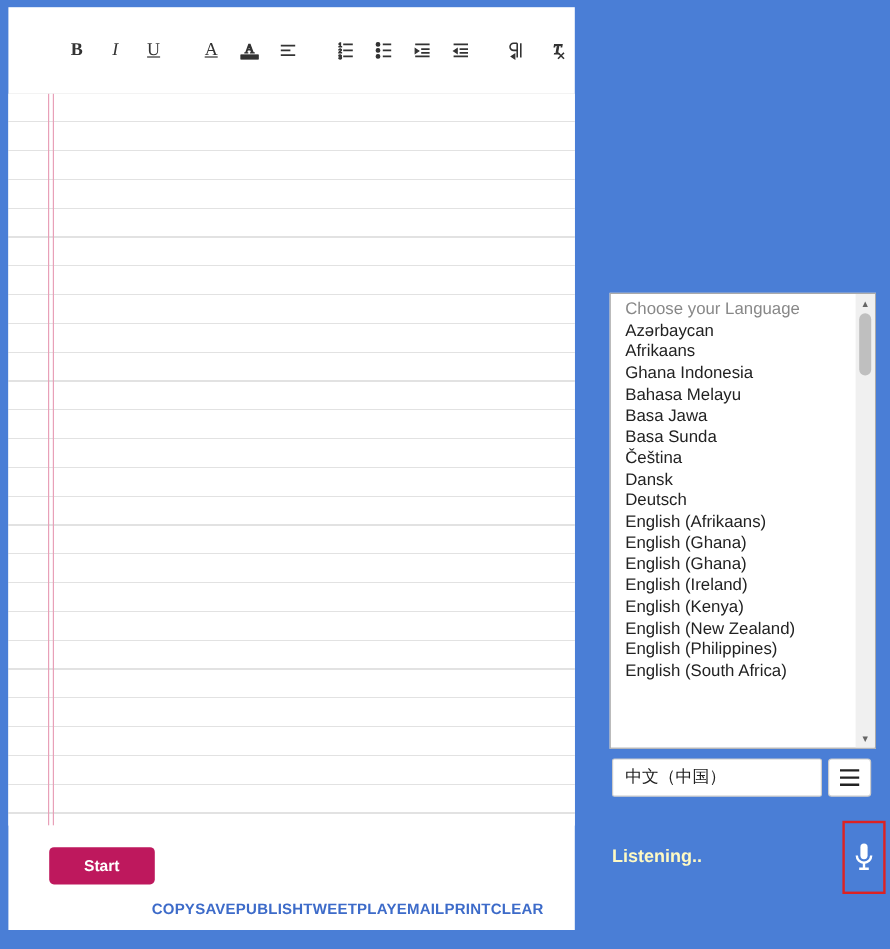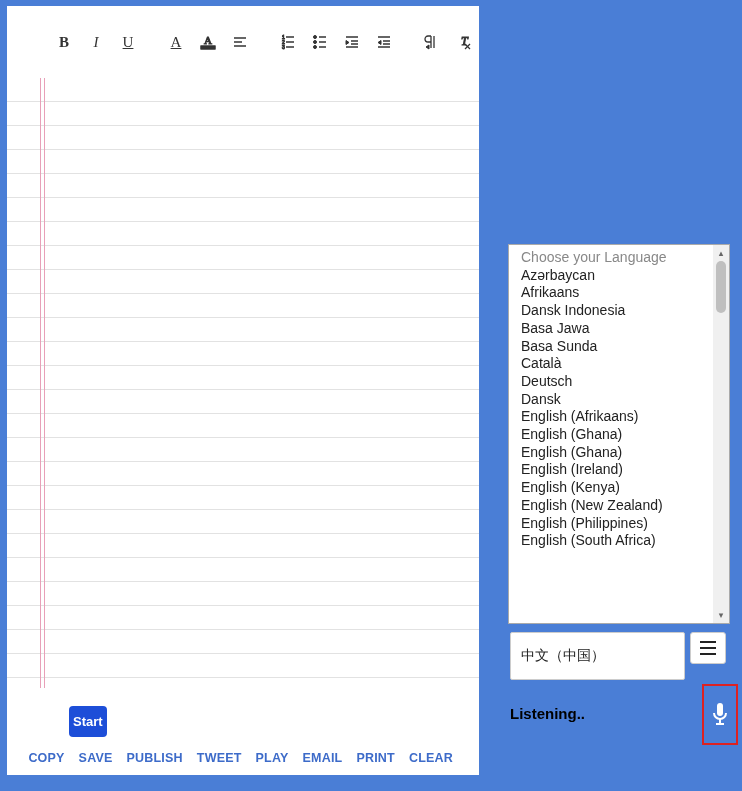--- a/index.html
+++ b/index.html
@@ -65,34 +65,34 @@
   .margin-line.l1 { left: 33px; }
   .margin-line.l2 { left: 37px; }
   .bottom-bar {
     position: absolute;
     bottom: 10px;
     left: 0;
     right: 0;
     padding: 0 24px;
   }
   .start-btn {
-    background: #1d4ed8;
+    background: #be185d;
     color: #fff;
     border: none;
     border-radius: 4px;
-    padding: 8px 4px;
+    padding: 8px 29px;
     font-size: 13px;
     font-weight: 600;
     cursor: pointer;
-    margin-left: 38px;
+    margin-left: 10px;
     margin-bottom: 14px;
   }
   .actions {
     display: flex;
-    gap: 14px;
+    gap: 0;
     justify-content: flex-end;
     padding-right: 2px;
   }
   .action-link {
     color: #3d6bc9;
     font-size: 12.5px;
     font-weight: 700;
     cursor: pointer;
     letter-spacing: 0.2px;
   }
@@ -148,21 +148,21 @@
     height: 52px;
     background: #bfbfbf;
     border-radius: 5px;
     cursor: pointer;
   }
   .selected-lang {
     position: absolute;
     left: 510px;
     top: 632px;
     width: 175px;
-    height: 48px;
+    height: 32px;
     background: #fff;
     border: 1px solid #ccc;
     border-radius: 2px;
     display: flex;
     align-items: center;
     padding: 0 10px;
     font-size: 14px;
     color: #222;
   }
   .menu-btn {
@@ -177,21 +177,21 @@
     display: flex;
     align-items: center;
     justify-content: center;
     cursor: pointer;
   }
   .menu-btn svg { width: 20px; height: 16px; }
   .status-text {
     position: absolute;
     left: 510px;
     top: 705px;
-    color: #000000;
+    color: #fef9c3;
     font-size: 15px;
     font-weight: 600;
   }
   .mic-btn {
     position: absolute;
     left: 702px;
     top: 684px;
     width: 36px;
     height: 61px;
     border: 2px solid #d22;
@@ -308,26 +308,27 @@
     </div>
   </div>
 </div>
 
 <div class="lang-panel">
   <div class="lang-scroll">
     <div class="lang-item placeholder">Choose your Language</div>
     <div id="lang-options">
         <div class="lang-item">Azərbaycan</div>
         <div class="lang-item">Afrikaans</div>
-        <div class="lang-item">Dansk Indonesia</div>
+        <div class="lang-item">Ghana Indonesia</div>
+        <div class="lang-item">Bahasa Melayu</div>
         <div class="lang-item">Basa Jawa</div>
         <div class="lang-item">Basa Sunda</div>
-        <div class="lang-item">Català</div>
+        <div class="lang-item">Čeština</div>
+        <div class="lang-item">Dansk</div>
         <div class="lang-item">Deutsch</div>
-        <div class="lang-item">Dansk</div>
         <div class="lang-item">English (Afrikaans)</div>
         <div class="lang-item">English (Ghana)</div>
         <div class="lang-item">English (Ghana)</div>
         <div class="lang-item">English (Ireland)</div>
         <div class="lang-item">English (Kenya)</div>
         <div class="lang-item">English (New Zealand)</div>
         <div class="lang-item">English (Philippines)</div>
         <div class="lang-item">English (South Africa)</div>
       </div>
   </div>

